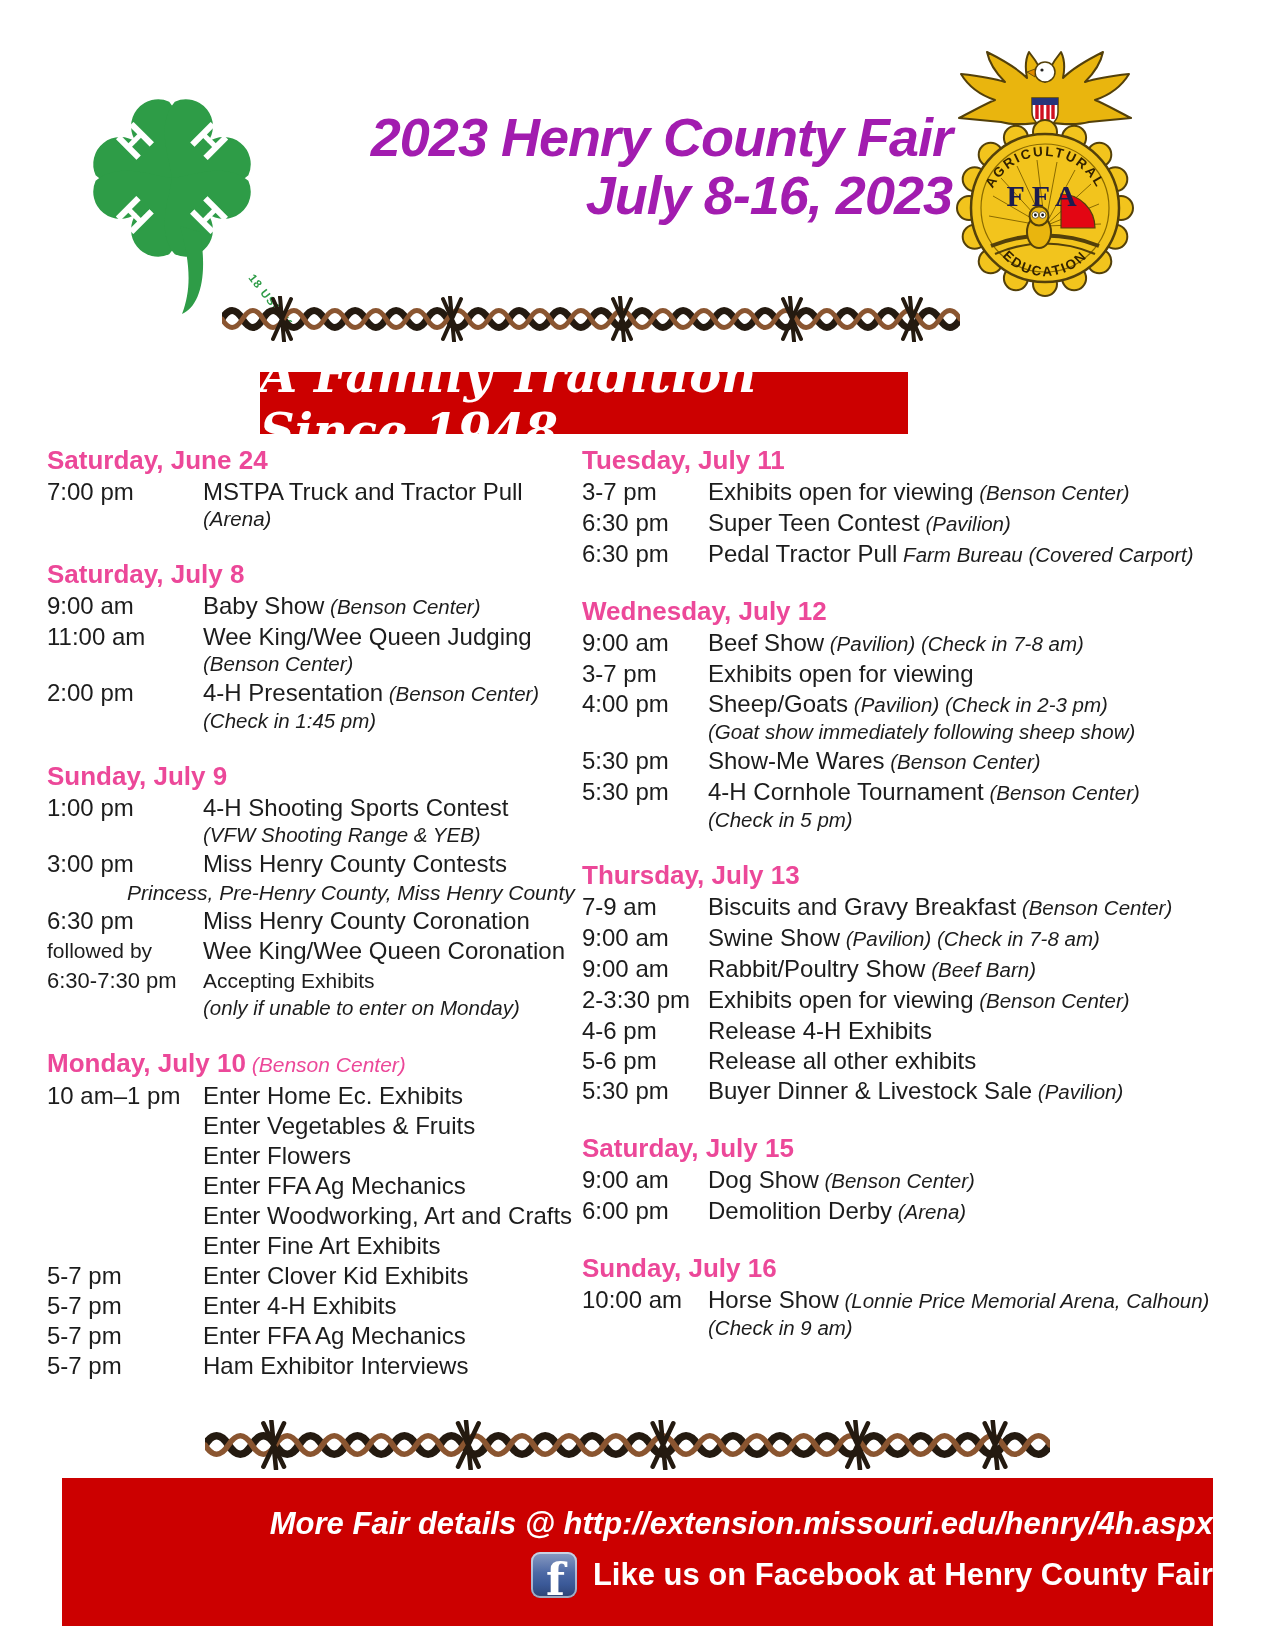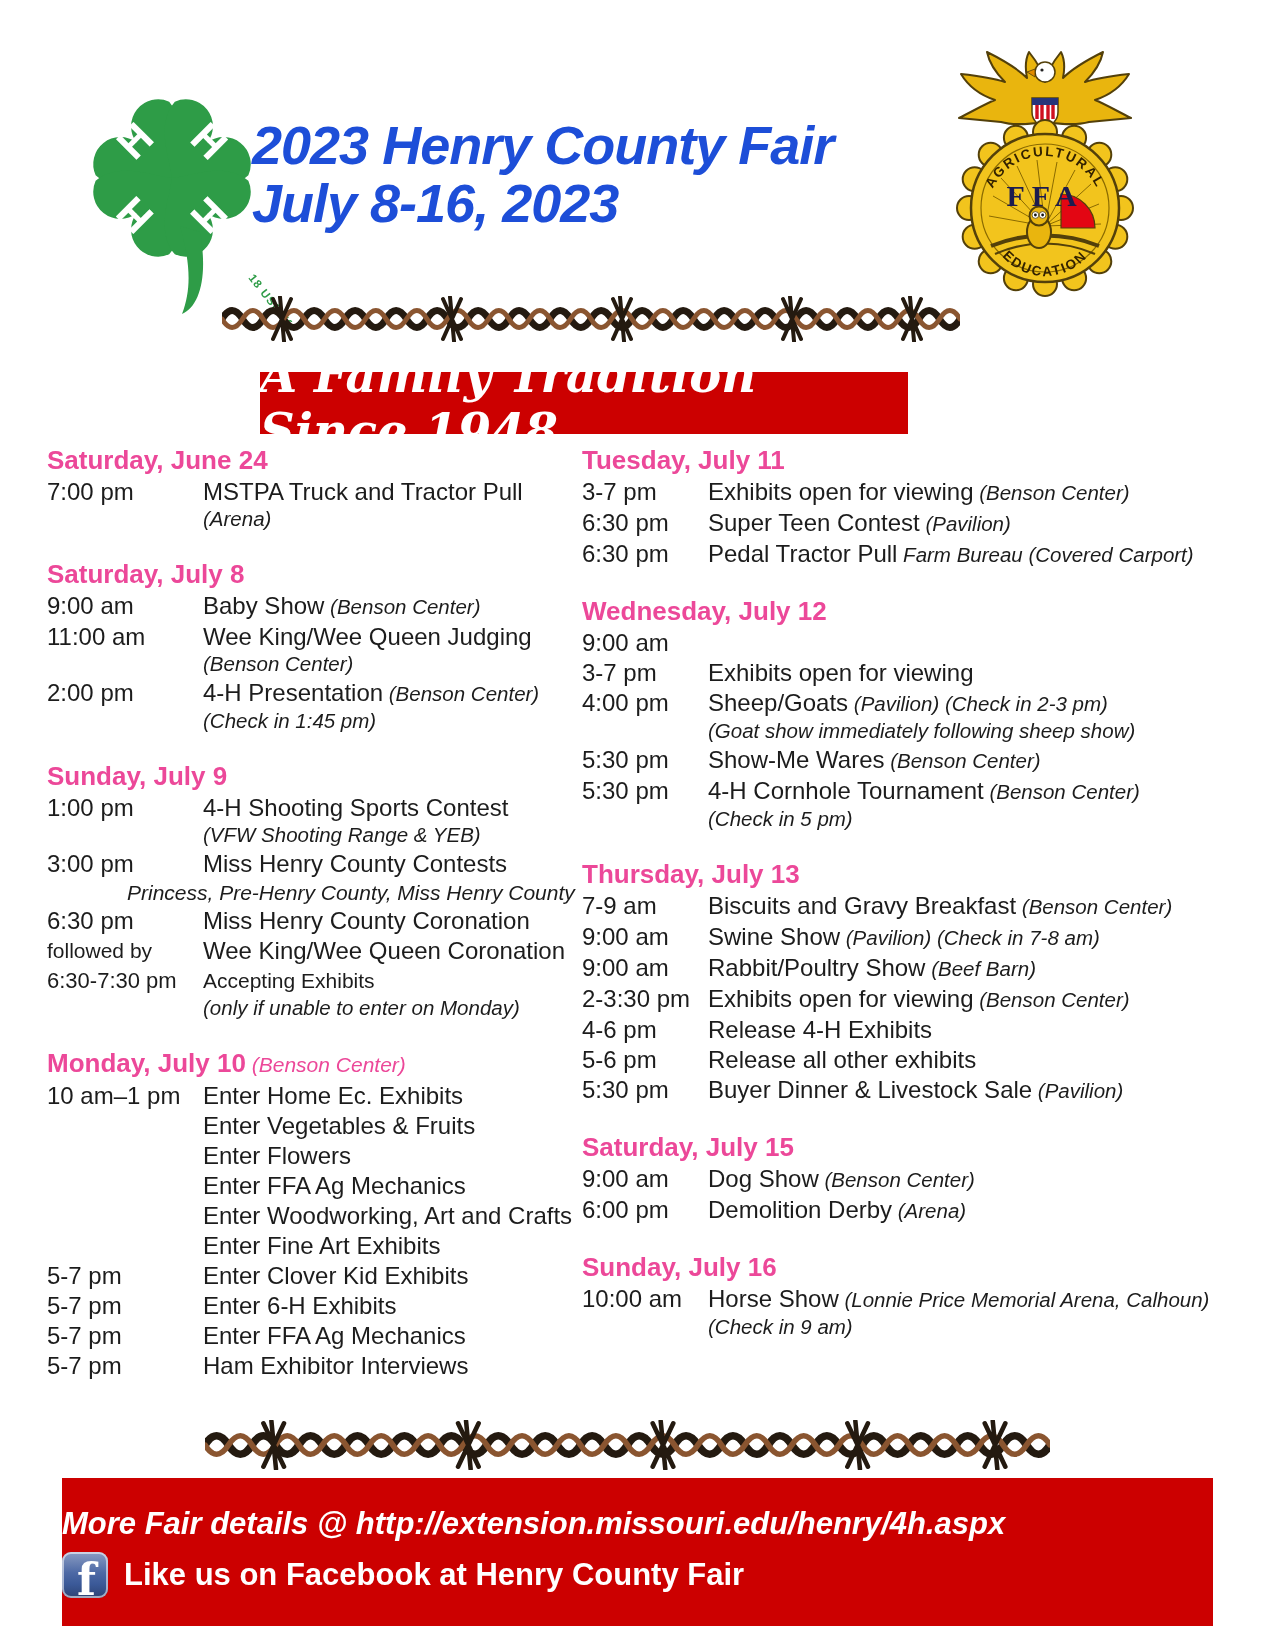--- a/index.html
+++ b/index.html
@@ -1,20 +1,20 @@
 <!DOCTYPE html>
 <html><head>
 <meta charset="utf-8">
 <style>
   html,body{margin:0;padding:0;background:#fff;}
   .page{position:relative;width:1275px;height:1650px;background:#fff;overflow:hidden;
         font-family:"Liberation Sans",sans-serif;color:#1c1c1c;}
   
-  .title{position:absolute;left:252px;top:116px;width:700px;text-align:left;
-         font-weight:bold;font-style:italic;font-size:54px;line-height:58px;color:#1d4ed8;letter-spacing:-1px;}
+  .title{position:absolute;left:252px;top:108px;width:700px;text-align:right;
+         font-weight:bold;font-style:italic;font-size:54px;line-height:58px;color:#a21caf;letter-spacing:-1px;}
   .clover-logo{position:absolute;left:42px;top:40px;}
   .ffa-emblem{position:absolute;left:943px;top:46px;}
   .wire1{position:absolute;left:222px;top:296px;}
   .wire2{position:absolute;left:205px;top:1420px;}
   .banner1{position:absolute;left:260px;top:372px;width:648px;height:62px;
            display:flex;align-items:center;justify-content:center;}
   .banner1 span{font-family:"DejaVu Serif",serif;font-style:italic;font-weight:bold;
                 font-size:48px;color:#fff;}
   
   .col{position:absolute;top:444px;}
@@ -28,21 +28,21 @@
   .col-right .time{flex-basis:126px;}
   .time.italic{font-size:21px;}
   .time.small{font-size:22px;}
   .desc{font-size:24px;line-height:30px;white-space:nowrap;}
   .desc.small{font-size:21px;}
   .loc{font-style:italic;font-size:20.5px;}
   .note{font-style:italic;font-size:20.5px;line-height:24px;padding-bottom:2px;}
   .center-note{font-style:italic;font-size:21px;line-height:27px;margin-left:80px;white-space:nowrap;}
   
   .banner2{position:absolute;left:62px;top:1478px;width:1151px;height:148px;
-           display:flex;flex-direction:column;align-items:flex-start;justify-content:center;gap:10px;}
+           display:flex;flex-direction:column;align-items:flex-end;justify-content:center;gap:10px;}
   .banner2 .l1{color:#fff;font-weight:bold;font-style:italic;font-size:31px;}
   .banner2 .l2{display:flex;align-items:center;gap:16px;color:#fff;font-weight:bold;font-size:31px;}
   .fb-icon{width:46px;height:46px;border-radius:9px;flex:0 0 46px;
            background:linear-gradient(#8b9dc3,#4d69a5 45%,#3b5998 70%,#2d4373);
            box-shadow:inset 0 0 0 2px rgba(255,255,255,.55);overflow:hidden;position:relative;}
   .fb-icon span{position:absolute;left:15px;top:2px;color:#fff;
                 font-family:"DejaVu Serif",serif;font-weight:bold;font-size:44px;}
 </style>
 </head>
 <body>
@@ -238,21 +238,21 @@
         <div class="event-row">
           <div class="time">&nbsp;</div>
           <div class="desc"><span>Enter Fine Art Exhibits</span></div>
         </div>
         <div class="event-row">
           <div class="time">5-7 pm</div>
           <div class="desc"><span>Enter Clover Kid Exhibits</span></div>
         </div>
         <div class="event-row">
           <div class="time">5-7 pm</div>
-          <div class="desc"><span>Enter 6-H Exhibits</span></div>
+          <div class="desc"><span>Enter 4-H Exhibits</span></div>
         </div>
         <div class="event-row">
           <div class="time">5-7 pm</div>
           <div class="desc"><span>Enter FFA Ag Mechanics</span></div>
         </div>
         <div class="event-row">
           <div class="time">5-7 pm</div>
           <div class="desc"><span>Ham Exhibitor Interviews</span></div>
         </div>
       </div>
@@ -270,20 +270,21 @@
         </div>
         <div class="event-row">
           <div class="time">6:30 pm</div>
           <div class="desc"><span>Pedal Tractor Pull</span><span class="loc">&nbsp;Farm Bureau (Covered Carport)</span></div>
         </div>
       </div>
       <div class="day-block">
         <div class="day-heading">Wednesday, July 12</div>
         <div class="event-row">
           <div class="time">9:00 am</div>
+          <div class="desc"><span>Beef Show</span><span class="loc">&nbsp;(Pavilion) (Check in 7-8 am)</span></div>
         </div>
         <div class="event-row">
           <div class="time">3-7 pm</div>
           <div class="desc"><span>Exhibits open for viewing</span></div>
         </div>
         <div class="event-row">
           <div class="time">4:00 pm</div>
           <div class="desc"><span>Sheep/Goats</span><span class="loc">&nbsp;(Pavilion) (Check in 2-3 pm)</span><div class="note">(Goat show immediately following sheep show)</div></div>
         </div>
         <div class="event-row">

